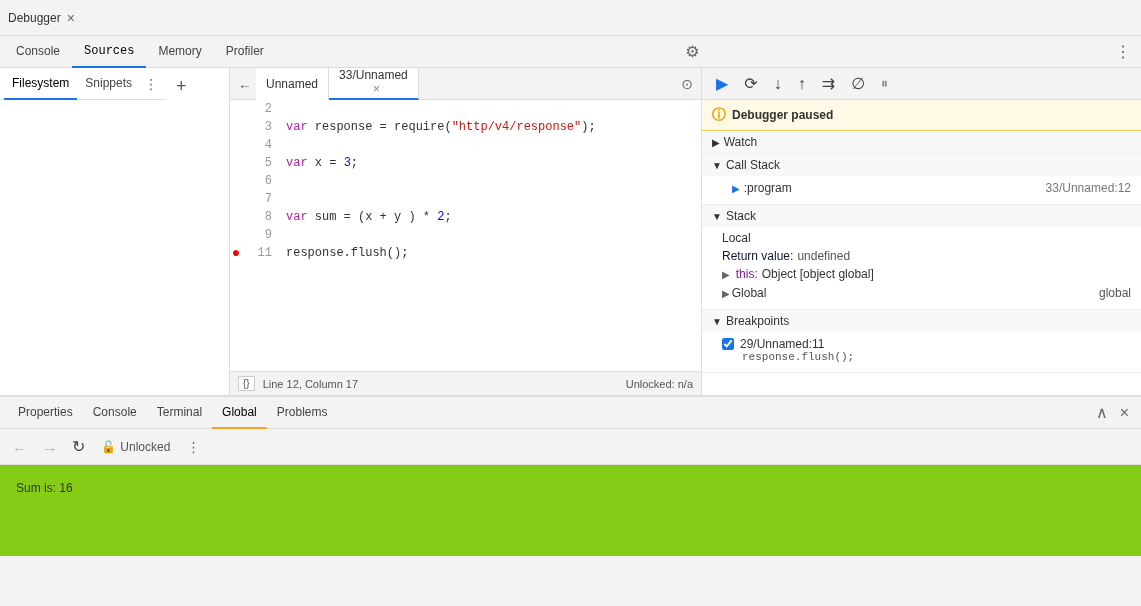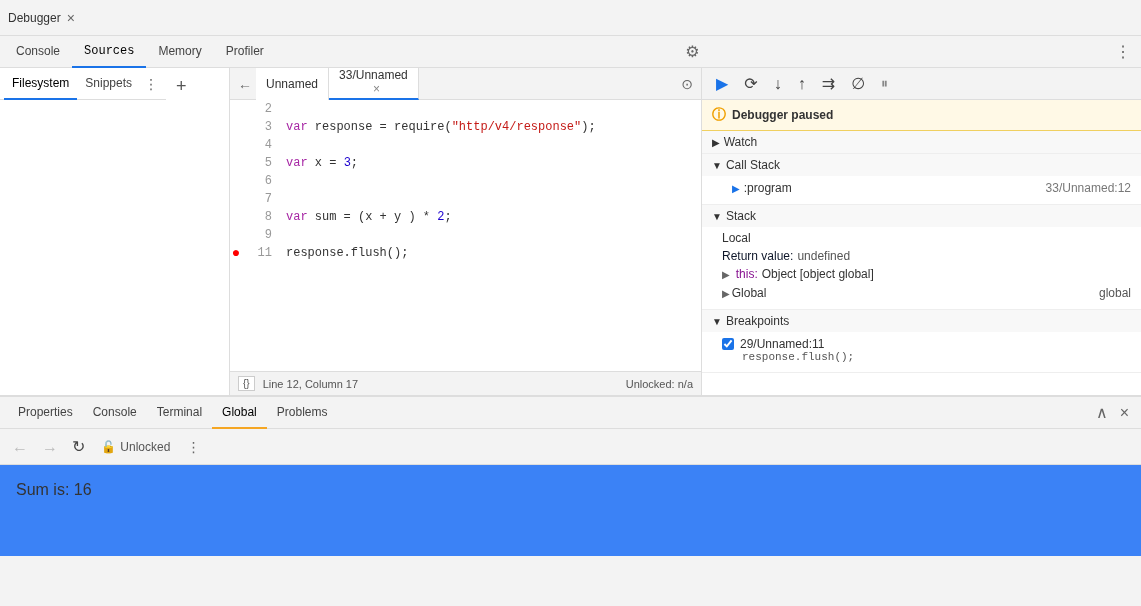--- a/index.html
+++ b/index.html
@@ -90,21 +90,21 @@
     #bottom-tab-right { margin-left: auto; display: flex; gap: 4px; }
     .bottom-tab-btn { cursor: pointer; color: #666; font-size: 16px; padding: 2px 4px; background: none; border: none; }
 
     #browser-bar { display: flex; align-items: center; background: #f3f3f3; border-bottom: 1px solid #ddd; height: 36px; padding: 0 8px; gap: 6px; }
     .nav-btn { cursor: pointer; color: #444; font-size: 16px; background: none; border: none; padding: 2px 4px; }
     .nav-btn:disabled { color: #bbb; cursor: default; }
     #url-bar { flex: 1; height: 24px; border: 1px solid #ccc; border-radius: 3px; padding: 0 8px; font-size: 12px; background: #fff; }
     #lock-icon-area { display: flex; align-items: center; gap: 4px; cursor: pointer; color: #555; font-size: 12px; padding: 0 6px; }
     #filter-btn { cursor: pointer; color: #666; font-size: 14px; background: none; border: none; padding: 2px 4px; }
 
-    #preview-content { flex: 1; background: #3b82f6; padding: 16px; font-size: 16px; color: #333; }
+    #preview-content { flex: 1; background: #84cc16; padding: 16px; font-size: 12px; color: #333; }
 
     
     input[type=checkbox] { width: 12px; height: 12px; accent-color: #1a73e8; }
   </style>
 </head>
 <body>
 
 <div id="top-bar">
   <span style="font-size:12px;color:#333;margin-right:6px;">Debugger</span>
   <span style="cursor:pointer;color:#666;font-size:14px;">×</span>

